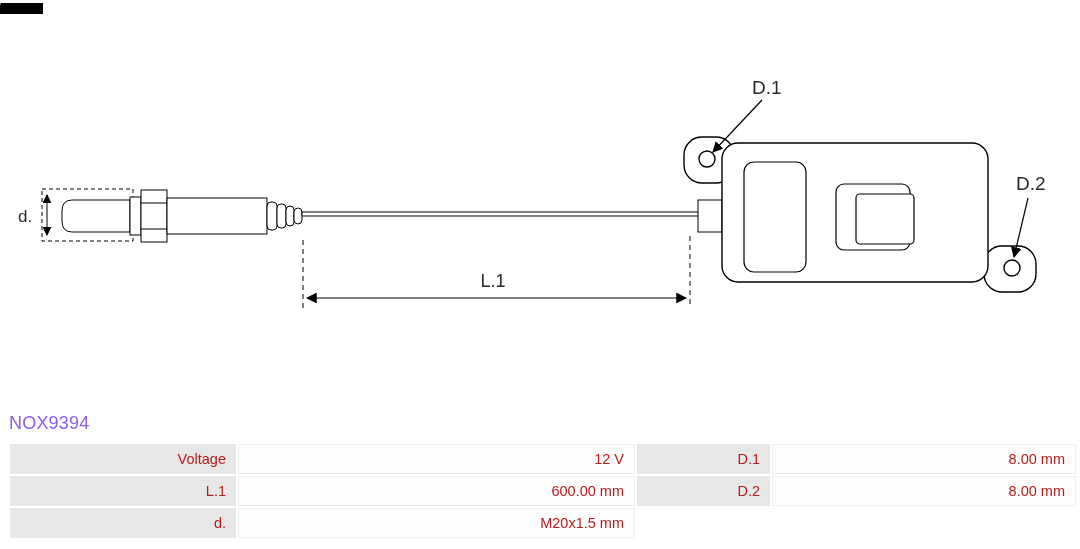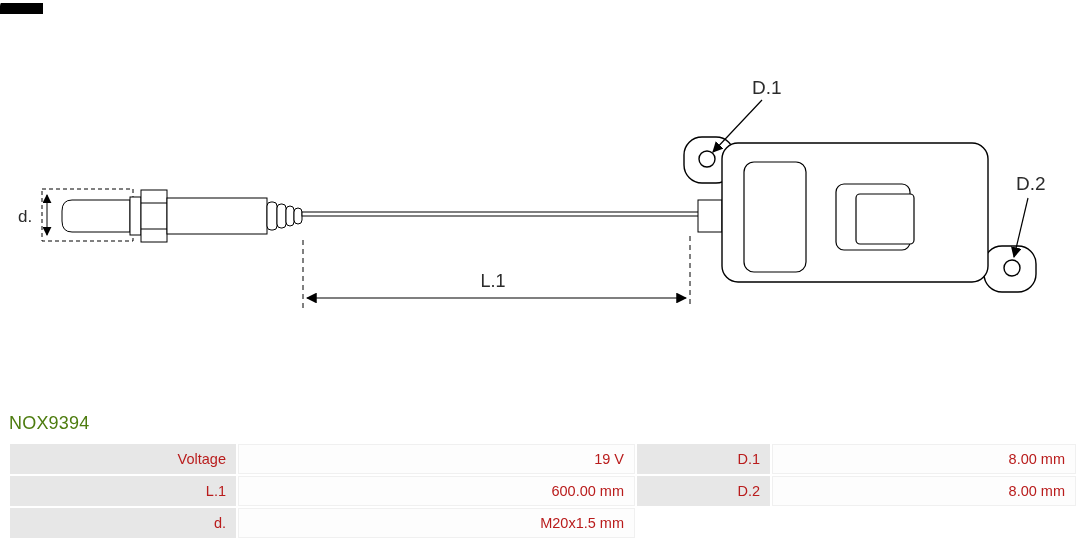--- a/index.html
+++ b/index.html
@@ -15,21 +15,21 @@
     position:absolute;left:0;top:3px;width:43px;height:11px;background:#000;
   }
   .diagram-wrap{position:absolute;left:0;top:0;width:1080px;height:410px;}
   svg text{
     font-family:"Liberation Sans","DejaVu Sans",sans-serif;
     fill:#2b2b2b;
   }
   .part-number{
     position:absolute;left:9px;top:413px;
     font-size:18px;letter-spacing:.2px;
-    color:#4d7c0f;
+    color:#8b5cf6;
   }
   .spec-table{
     position:absolute;left:10px;top:444px;width:1060px;
     display:grid;
     grid-template-columns:226px 397px 133px 304px;
     grid-auto-rows:30px;
     gap:2px;
   }
   .cell{
     box-sizing:border-box;
@@ -102,21 +102,21 @@
         <line x1="307" y1="298" x2="686" y2="298" stroke="#000" stroke-width="1.2" marker-start="url(#arrow)" marker-end="url(#arrow)"></line>
         <text x="493" y="287" font-size="18" text-anchor="middle">L.1</text>
       </g>
     </svg>
   </div>
 
   <div class="part-number">NOX9394</div>
 
   <div class="spec-table">
     <div class="cell label">Voltage</div>
-    <div class="cell value">19 V</div>
+    <div class="cell value">12 V</div>
     <div class="cell label">D.1</div>
     <div class="cell value">8.00 mm</div>
 
     <div class="cell label">L.1</div>
     <div class="cell value">600.00 mm</div>
     <div class="cell label">D.2</div>
     <div class="cell value">8.00 mm</div>
 
     <div class="cell label">d.</div>
     <div class="cell value">M20x1.5 mm</div>

